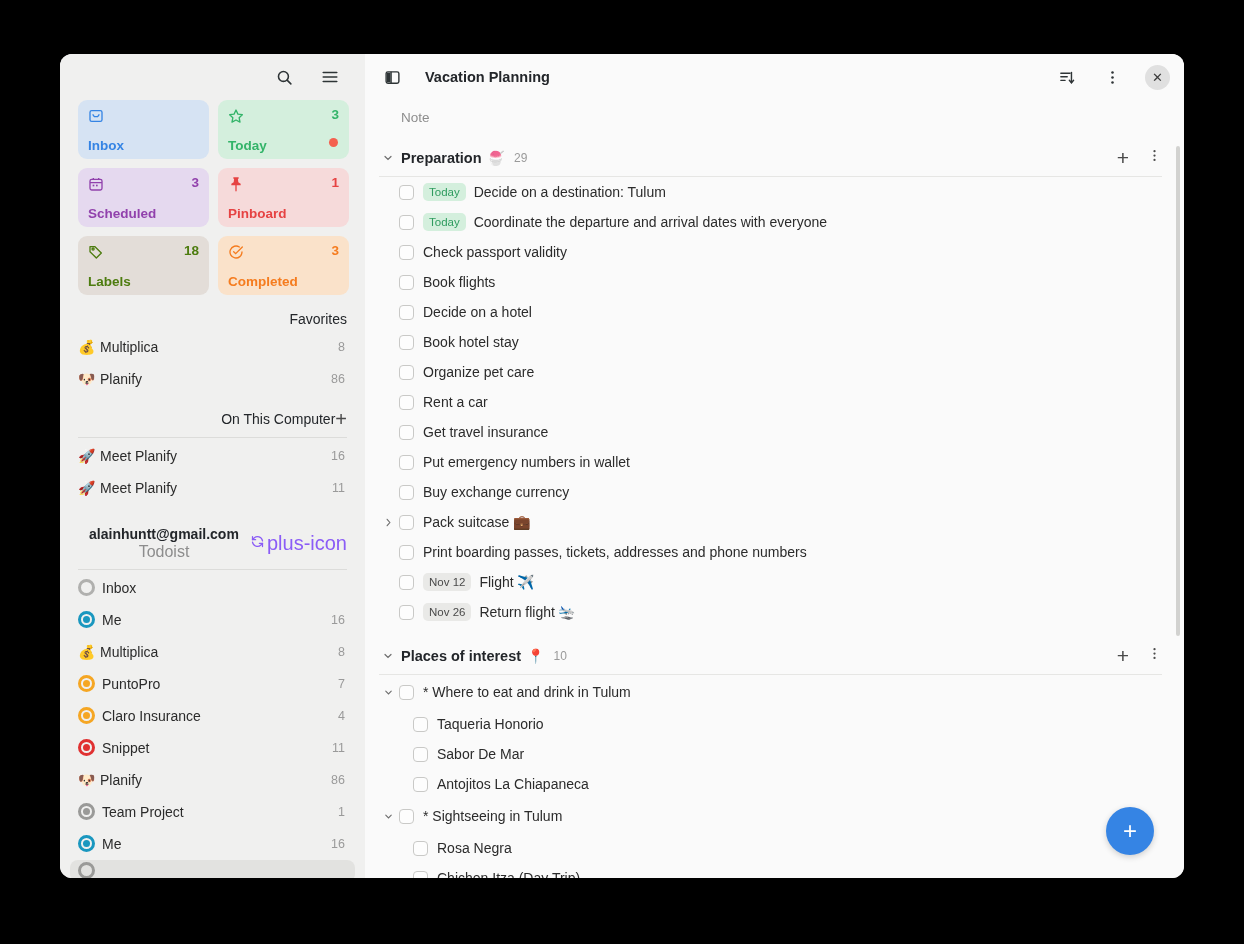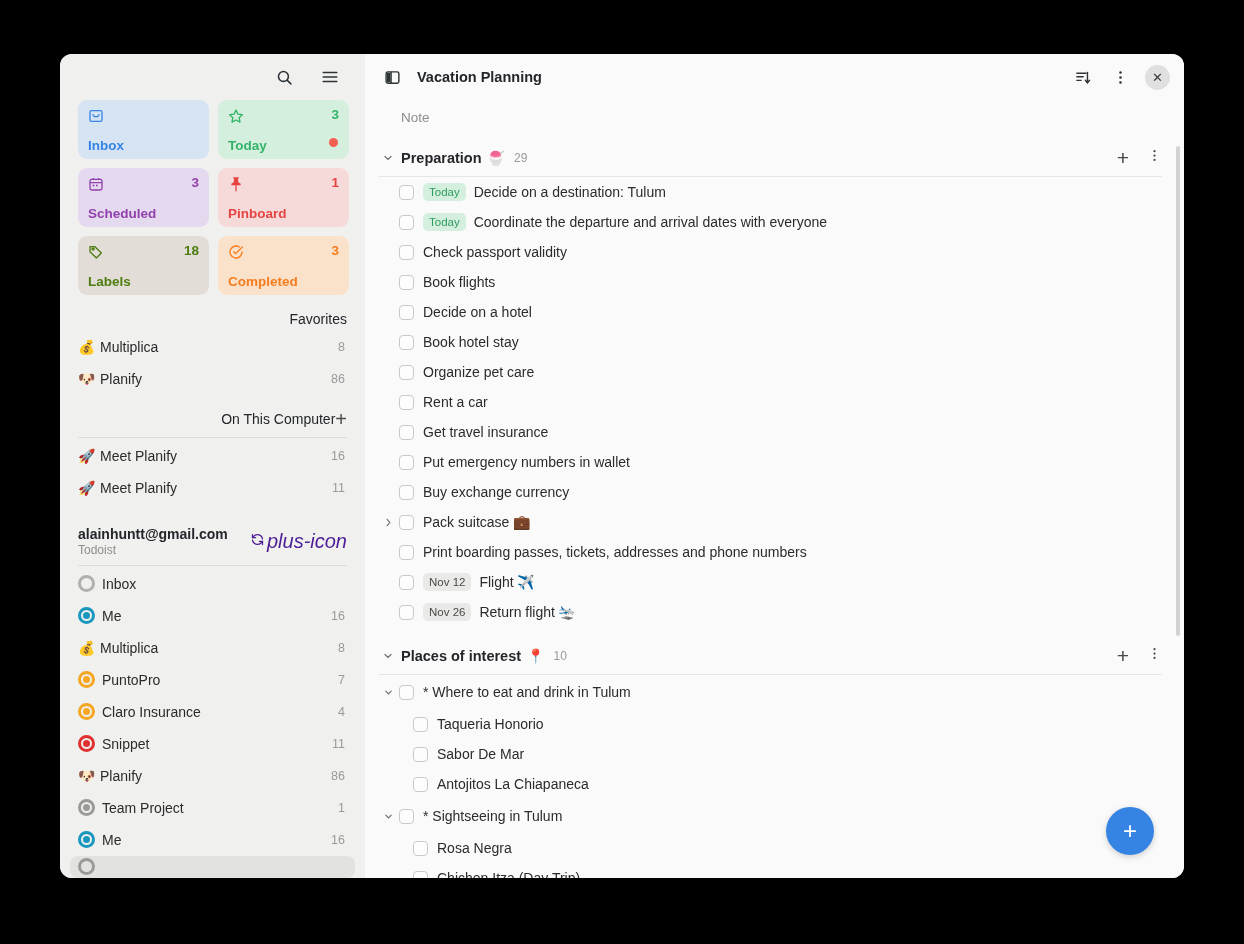--- a/index.html
+++ b/index.html
@@ -100,26 +100,26 @@
     cursor: pointer;
     font-size: 14px;
     color: #2b2b2b;
   }
   .sb-row .emoji { width: 22px; font-size: 14px; display:inline-block; }
   .sb-row .rlabel { flex:1; }
   .sb-row .rcount { color:#9a9a9a; font-size: 12.5px; }
   .sb-row.highlight { background:#e2e2e0; border-radius:8px; margin:0 10px; padding-left:8px; }
 
   .acct {
-    display:flex; align-items:center; padding: 8px 18px 4px 18px;
+    display:flex; align-items:center; padding: 8px 18px 4px 18px; text-align: center;
   }
   .acct .atext { flex:1; }
   .acct .amail { font-size:14px; font-weight:bold; color:#23262a; line-height:1.2; }
-  .acct .asub  { font-size:12px; color:#8d8d8d; }
-  .acct .aicons { display:flex; align-items:center; gap:2px; color:#4c1d95;font-style:italic; }
+  .acct .asub  { font-size:16px; color:#8d8d8d; }
+  .acct .aicons { display:flex; align-items:center; gap:2px; color:#8b5cf6; }
 
   .dot {
     width: 17px; height: 17px; border-radius: 50%;
     border: 3px solid currentColor;
     display:inline-block; margin-right: 7px; flex: 0 0 17px;
     position: relative;
   }
   .dot::after {
     content:""; position:absolute; left:2px; top:2px;
     width:7px; height:7px; border-radius:50%; background:currentColor;
@@ -132,21 +132,21 @@
     background: #fafafa;
     display: flex;
     flex-direction: column;
     position: relative;
     overflow: hidden;
   }
   .main-top {
     height: 46px;
     display:flex; align-items:center;
     padding: 0 14px 0 14px;
-    gap: 12px;
+    gap: 20px;
   }
   .main-top .mtitle { font-size: 14.5px; font-weight: bold; color:#23262a; flex:1; }
   .close-btn {
     width: 25px; height:25px; border-radius:50%;
     background:#e0e0e0; color:#3a3a3a;
     display:flex; align-items:center; justify-content:center;
     font-size: 13px; cursor:pointer;
   }
 
   .content { flex:1; overflow:hidden; position:relative; padding: 0 0 0 0; }

